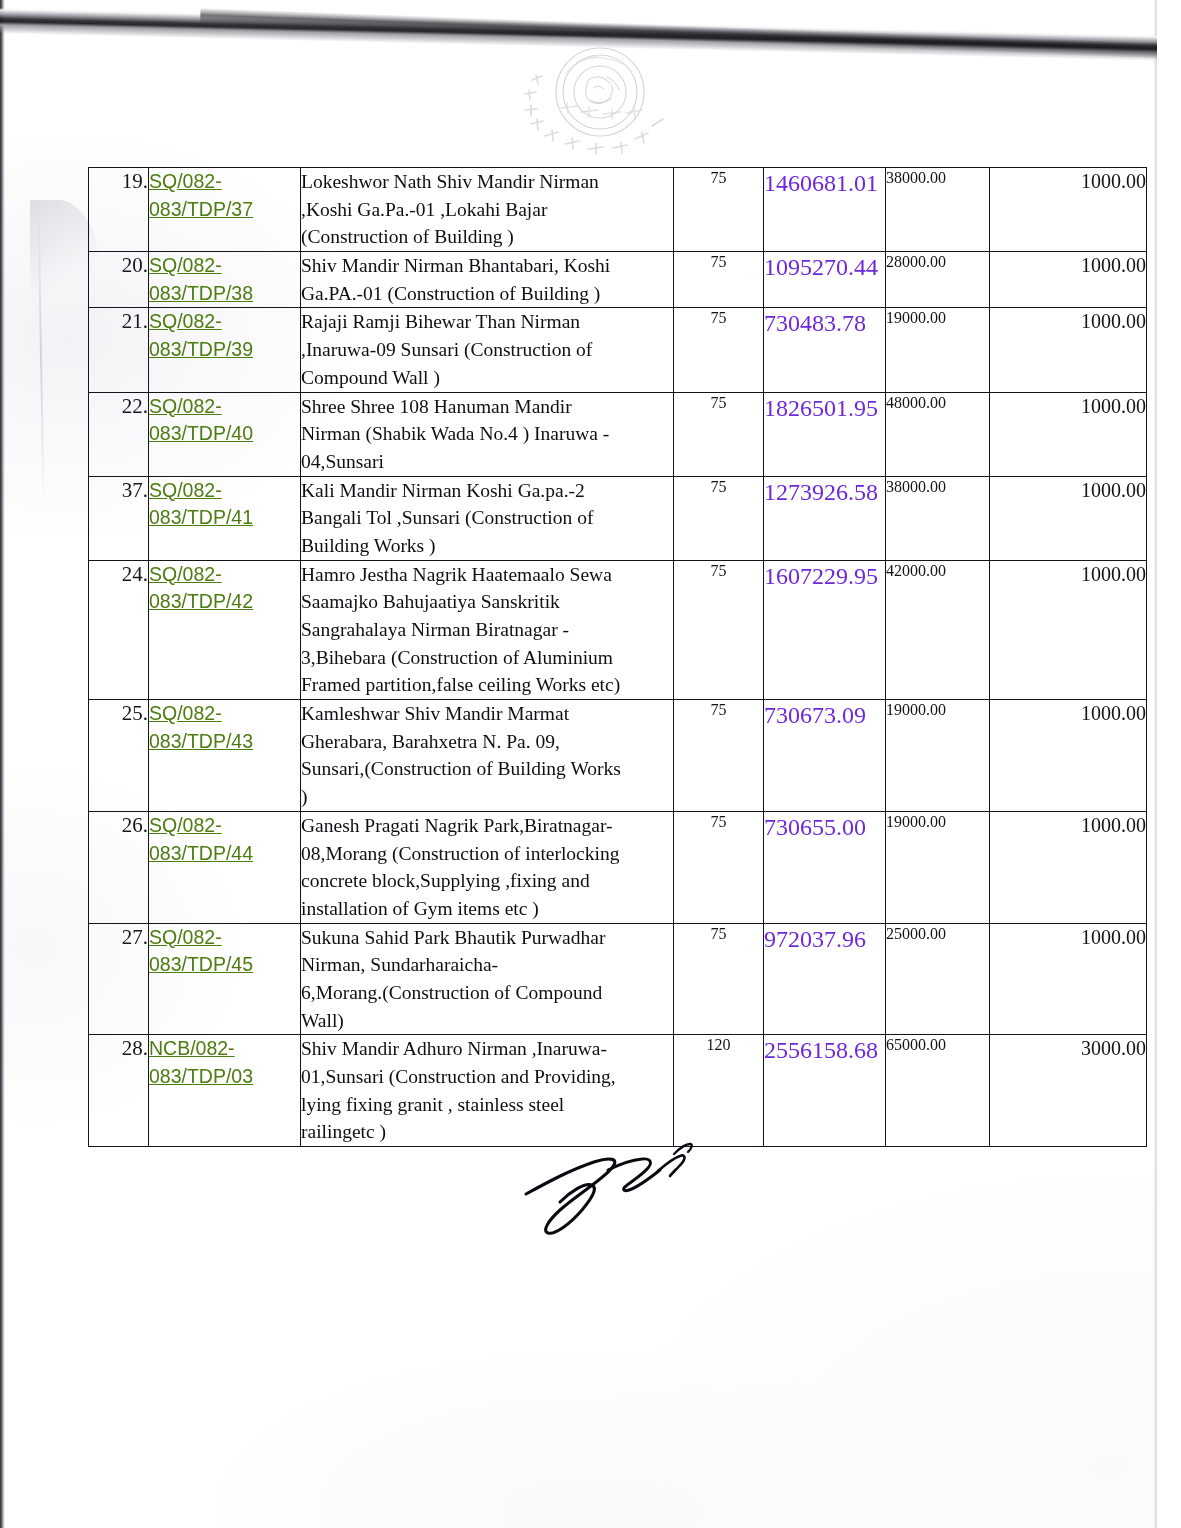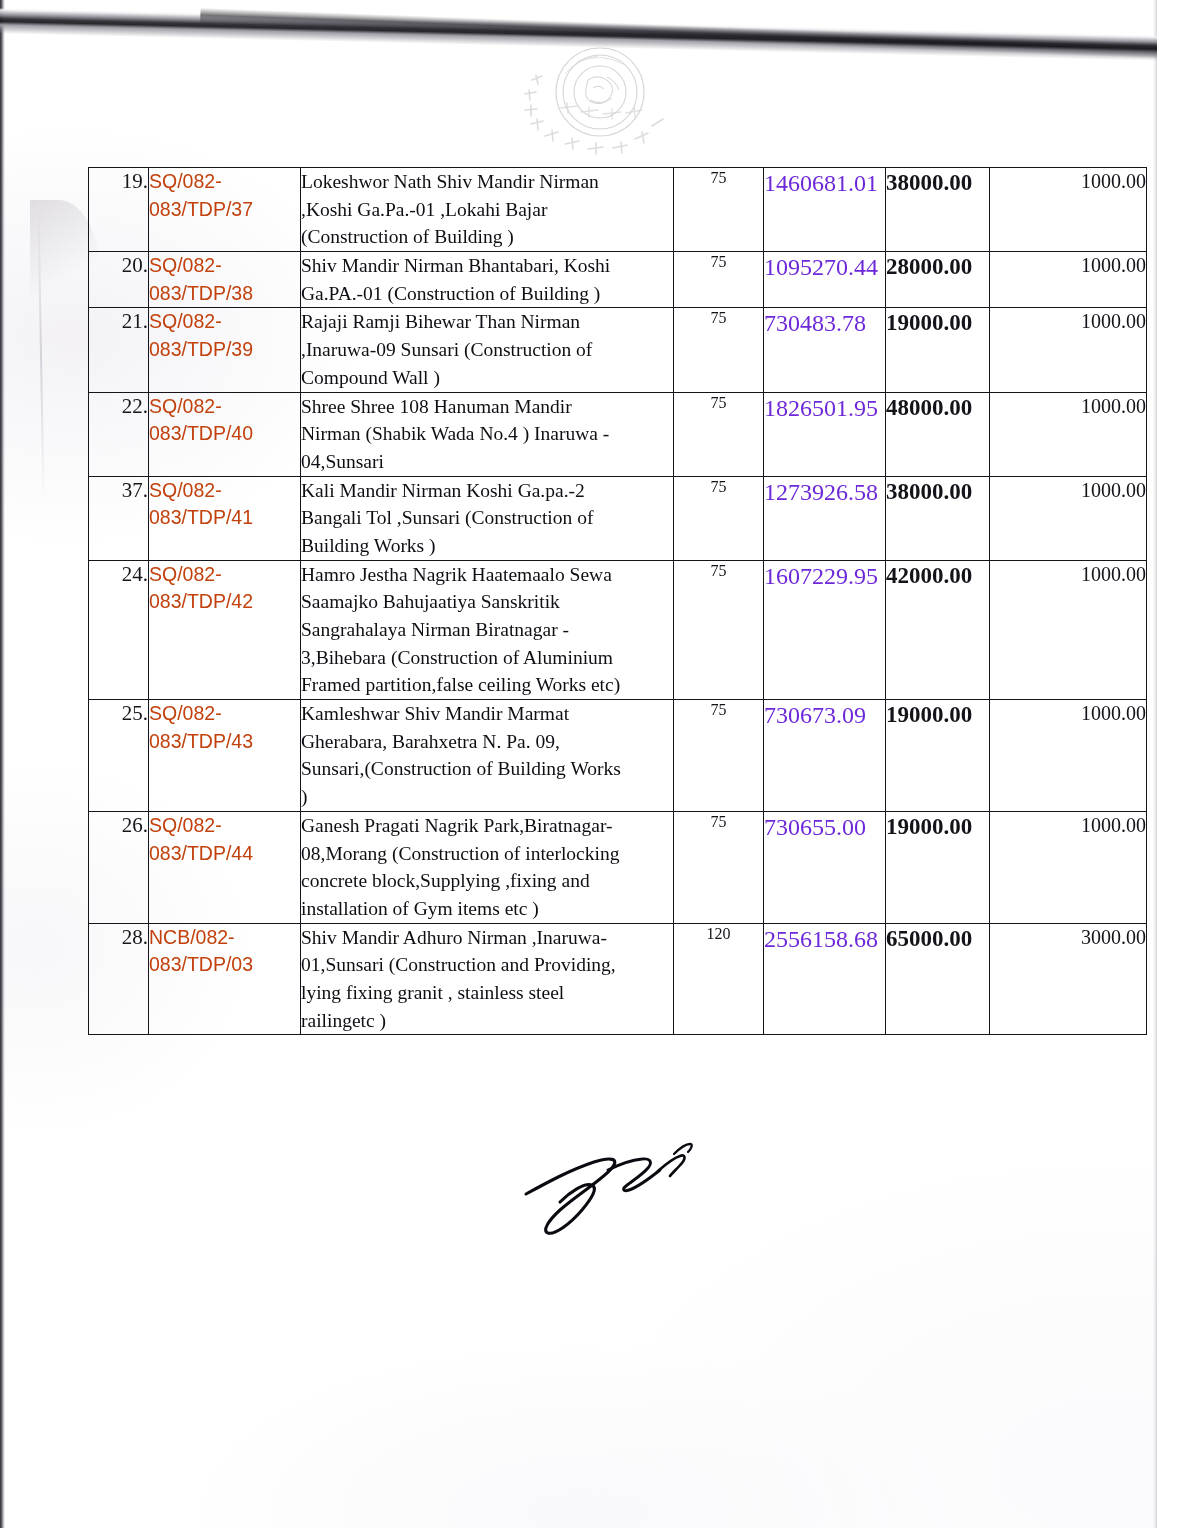--- a/index.html
+++ b/index.html
@@ -130,24 +130,25 @@
     font-family: "Liberation Serif", serif;
     font-size: 21px;
     color: #16161c;
     text-align: right;
     padding: 9px 11px 0 0;
     line-height: 1.32;
   }
   .cell-id {
     font-family: "Liberation Sans", sans-serif;
     font-size: 19.5px;
-    color: #c2410c;
+    color: #4d7c0f;
     padding: 9px 4px 10px 9px;
     line-height: 1.42;
     white-space: pre-line;
+    text-decoration: underline;
   }
   .cell-desc {
     font-family: Liberation Serif, serif;
     font-size: 19.5px;
     color: #0e0e14;
     padding: 9px 6px 11px 9px;
     line-height: 1.42;
     white-space: pre-line;
   }
   .cell-num {
@@ -161,26 +162,25 @@
   .cell-cost {
     font-family: "Liberation Serif", serif;
     font-size: 24px;
     color: #6d28d9;
     padding: 9px 8px 0 0;
     text-align: left;
     line-height: 1.3;
   }
   .cell-bid {
     font-family: "Liberation Serif", serif;
-    font-size: 23px;
+    font-size: 16px;
     color: #13131a;
     padding: 9px 4px 0 6px;
     text-align: left;
     line-height: 1.3;
-    font-weight: bold;
   }
   .cell-fee {
     font-family: "Liberation Serif", serif;
     font-size: 20px;
     color: #13131a;
     padding: 9px 22px 0 0;
     text-align: right;
     line-height: 1.3;
   }
 
@@ -372,20 +372,33 @@
         <td class="cell-desc">Ganesh Pragati Nagrik Park,Biratnagar-
 08,Morang (Construction of interlocking
 concrete block,Supplying ,fixing and
 installation of Gym items etc )</td>
         <td class="cell-num">75</td>
         <td class="cell-cost">730655.00</td>
         <td class="cell-bid">19000.00</td>
         <td class="cell-fee">1000.00</td>
       </tr>
 
+      <tr>
+        <td class="cell-sn">27.</td>
+        <td class="cell-id">SQ/082-
+083/TDP/45</td>
+        <td class="cell-desc">Sukuna Sahid Park Bhautik Purwadhar
+Nirman, Sundarharaicha-
+6,Morang.(Construction of Compound
+Wall)</td>
+        <td class="cell-num">75</td>
+        <td class="cell-cost">972037.96</td>
+        <td class="cell-bid">25000.00</td>
+        <td class="cell-fee">1000.00</td>
+      </tr>
 
       <tr>
         <td class="cell-sn">28.</td>
         <td class="cell-id">NCB/082-
 083/TDP/03</td>
         <td class="cell-desc">Shiv Mandir Adhuro Nirman ,Inaruwa-
 01,Sunsari (Construction and Providing,
 lying fixing granit , stainless steel
 railingetc )</td>
         <td class="cell-num">120</td>

